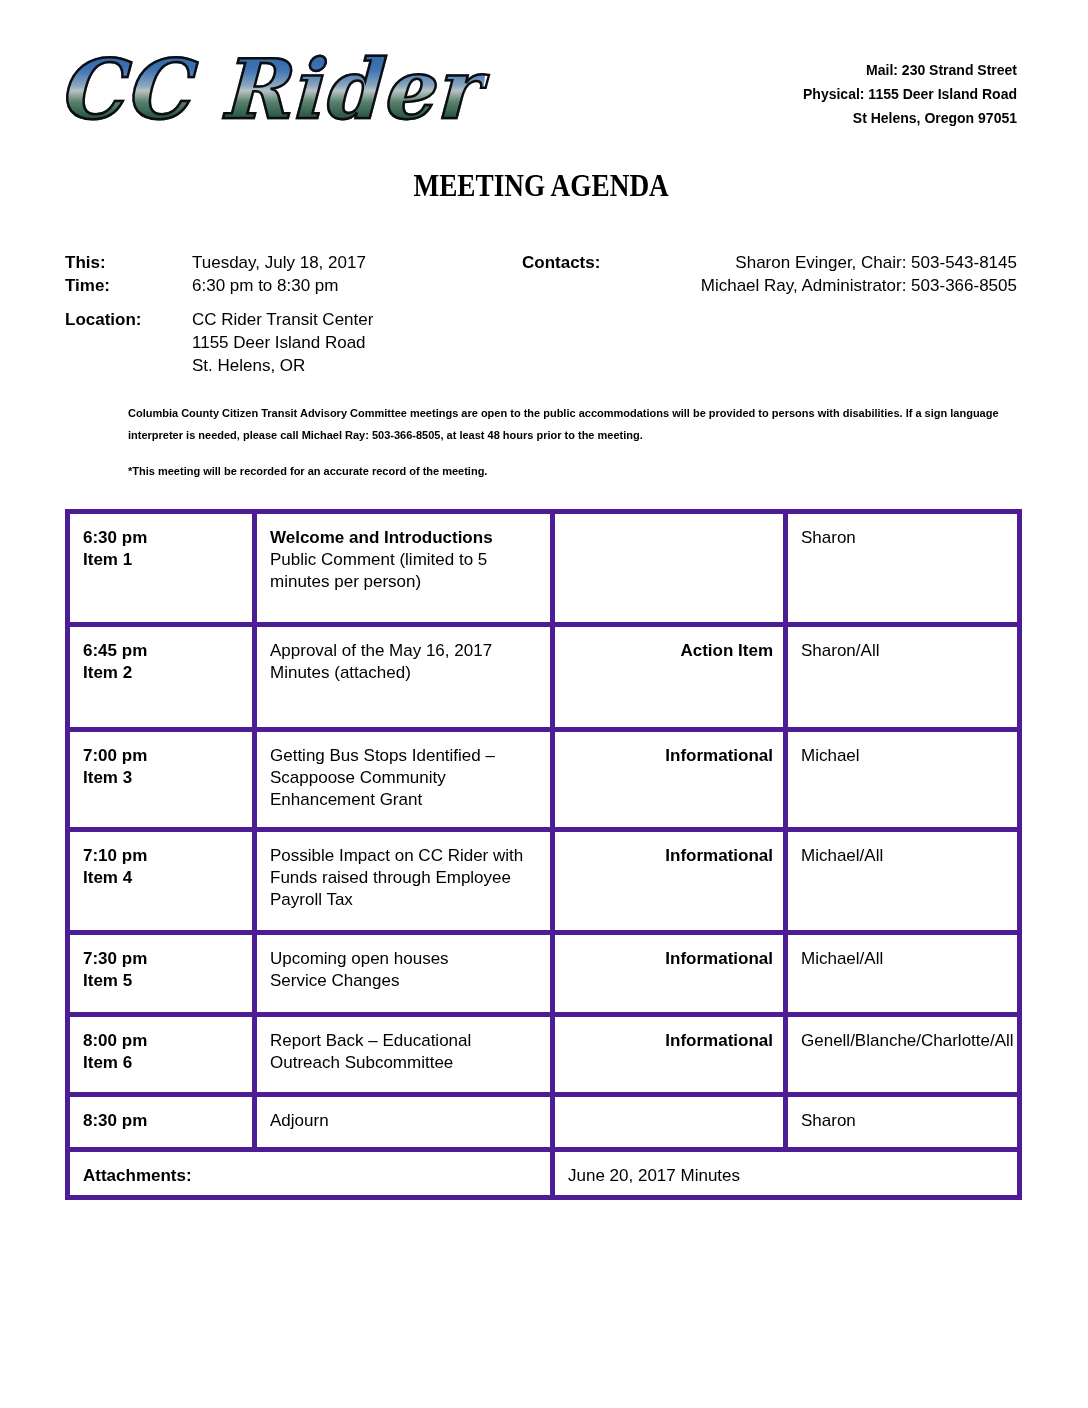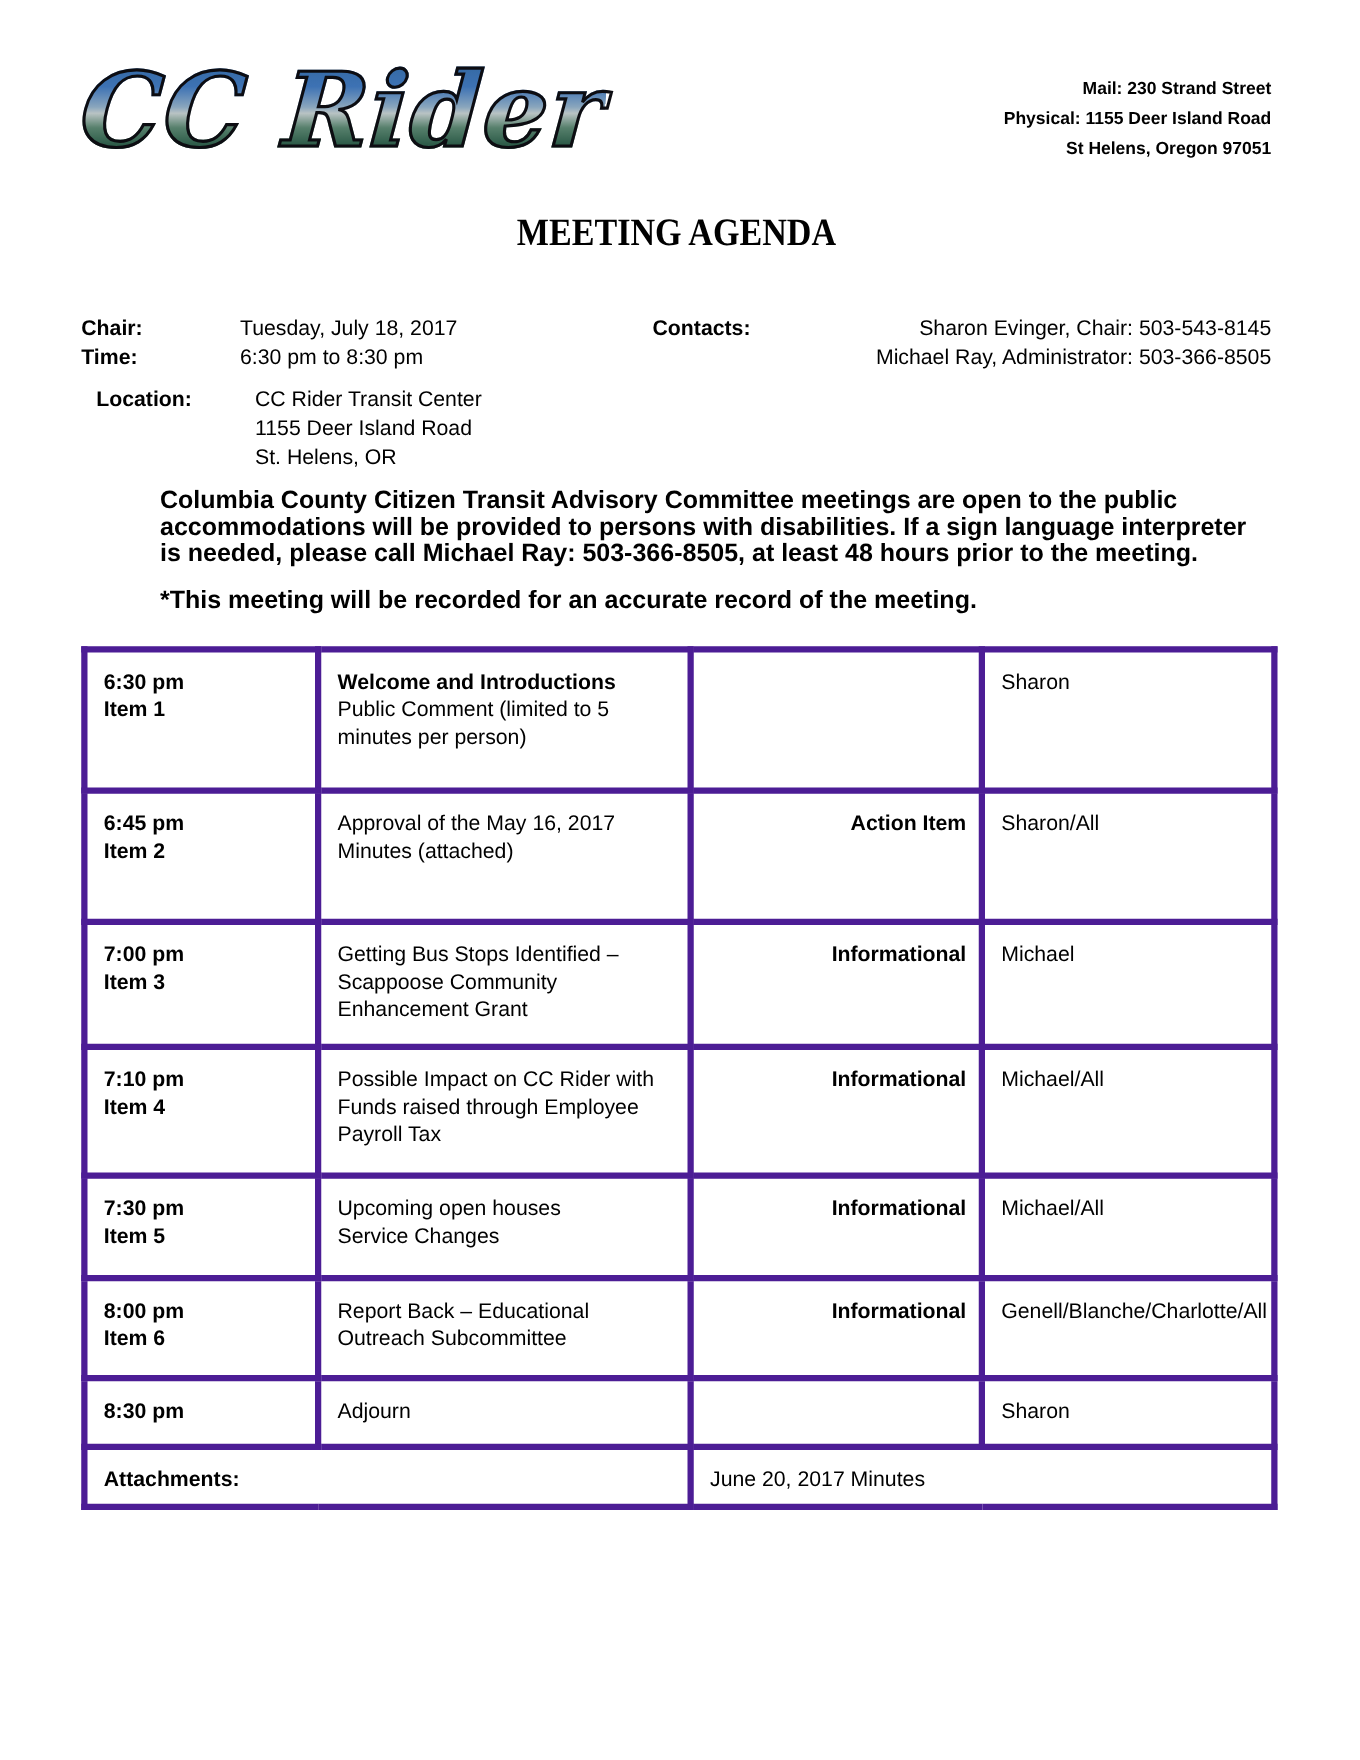--- a/index.html
+++ b/index.html
@@ -35,27 +35,27 @@
     font-size: 31px;
     letter-spacing: 0px;
     transform: scaleX(0.88);
   }
 
   
   .info { display: flex; margin-top: 47px; font-size: 17px; line-height: 23px; }
   .info-left { width: 457px; }
   .lv-row { display: grid; grid-template-columns: 127px 1fr; }
   .label { font-weight: 700; }
-  .location-block { margin-top: 11px; margin-left: 12px; }
+  .location-block { margin-top: 11px; }
   .info-right { flex: 1; position: relative; }
   .contacts-label { position: absolute; left: 0; top: 0; font-weight: 700; }
   .contact-line { text-align: right; }
 
   
-  .notice { margin: 13px 0 0 63px; font-weight: 700; font-size: 20px; line-height: 21.5px; }
+  .notice { margin: 26px 0 0 63px; font-weight: 700; font-size: 11px; line-height: 21.5px; }
   .notice-recording { margin-top: 15px; }
 
   
   table.agenda { border-collapse: collapse; table-layout: fixed; width: 952px; margin-top: 26px; border: 2px solid #000; border-bottom-width: 4px; }
   table.agenda td { border: 5px solid #4c1d95; vertical-align: top; padding: 13px 10px 8px 13px; font-size: 17px; line-height: 22px; }
   td.c-time { font-weight: 700; }
   td.c-type { font-weight: 700; text-align: right; }
   .t-bold { font-weight: 700; }
   .t-bold:empty, .t-line2:empty, .item-line:empty { display: none; }
   tr.r0 { height: 113px; } tr.r1 { height: 105px; } tr.r2 { height: 100px; }
@@ -78,21 +78,21 @@
     </div>
   </div>
 
   <div class="title-wrap">
     <div class="title">MEETING AGENDA</div>
   </div>
 
   <div class="info">
     <div class="info-left">
       <div class="lv-row">
-        <div class="label">Chair:</div>
+        <div class="label">This:</div>
         <div>Tuesday, July 18, 2017</div>
       </div>
       <div class="lv-row">
         <div class="label">Time:</div>
         <div>6:30 pm to 8:30 pm</div>
       </div>
       <div class="lv-row location-block">
         <div class="label">Location:</div>
         <div>
           <div>CC Rider Transit Center</div>

